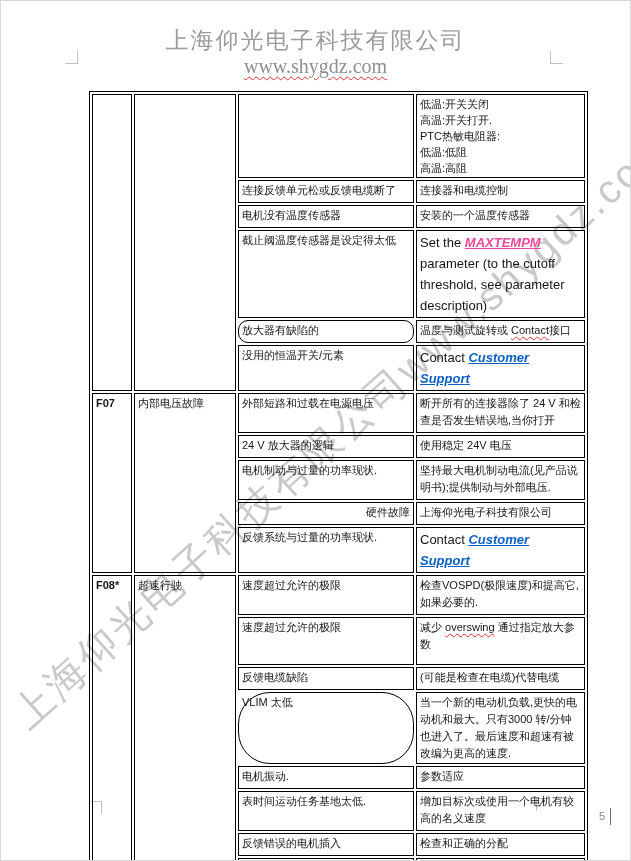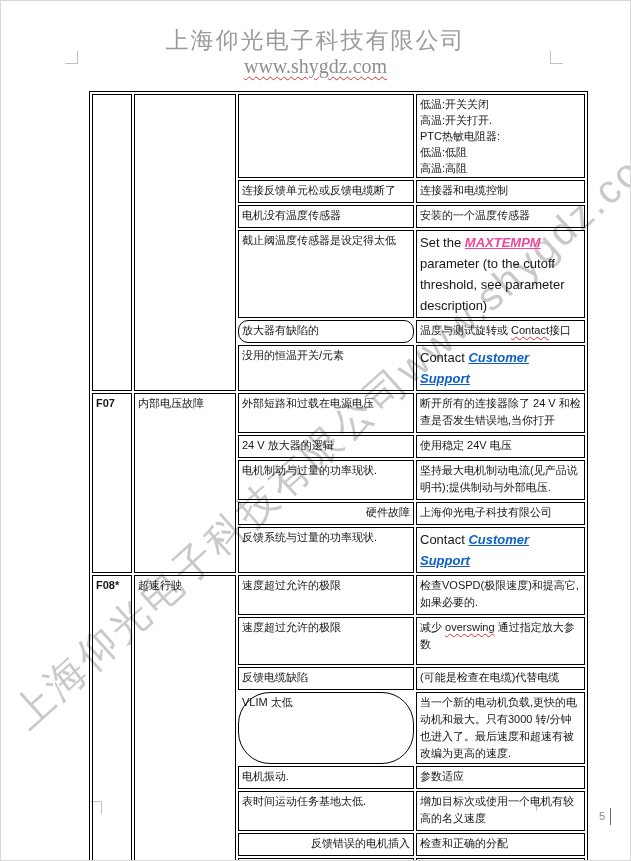--- a/index.html
+++ b/index.html
@@ -143,21 +143,21 @@
           </tr>
           <tr>
             <td class="cause" style="height: 19px; font-family: Liberation Serif, serif;">电机振动.</td>
             <td class="remedy"><span>参数适应</span></td>
           </tr>
           <tr>
             <td class="cause" style="height: 36px;">表时间运动任务基地太低.</td>
             <td class="remedy"><span>增加目标次或使用一个电机有较高的名义速度</span></td>
           </tr>
           <tr>
-            <td class="cause" style="height: 19px; text-align: right;">反馈错误的电机插入</td>
+            <td class="cause" style="height: 19px;">反馈错误的电机插入</td>
             <td class="remedy"><span>检查和正确的分配</span></td>
           </tr>
           <tr>
             <td class="cause" style="height: 19px;">电机阶段倒</td>
             <td class="remedy"><span>检查销作业</span></td>
           </tr>
         </tbody>
     </table>
   </div>
 

